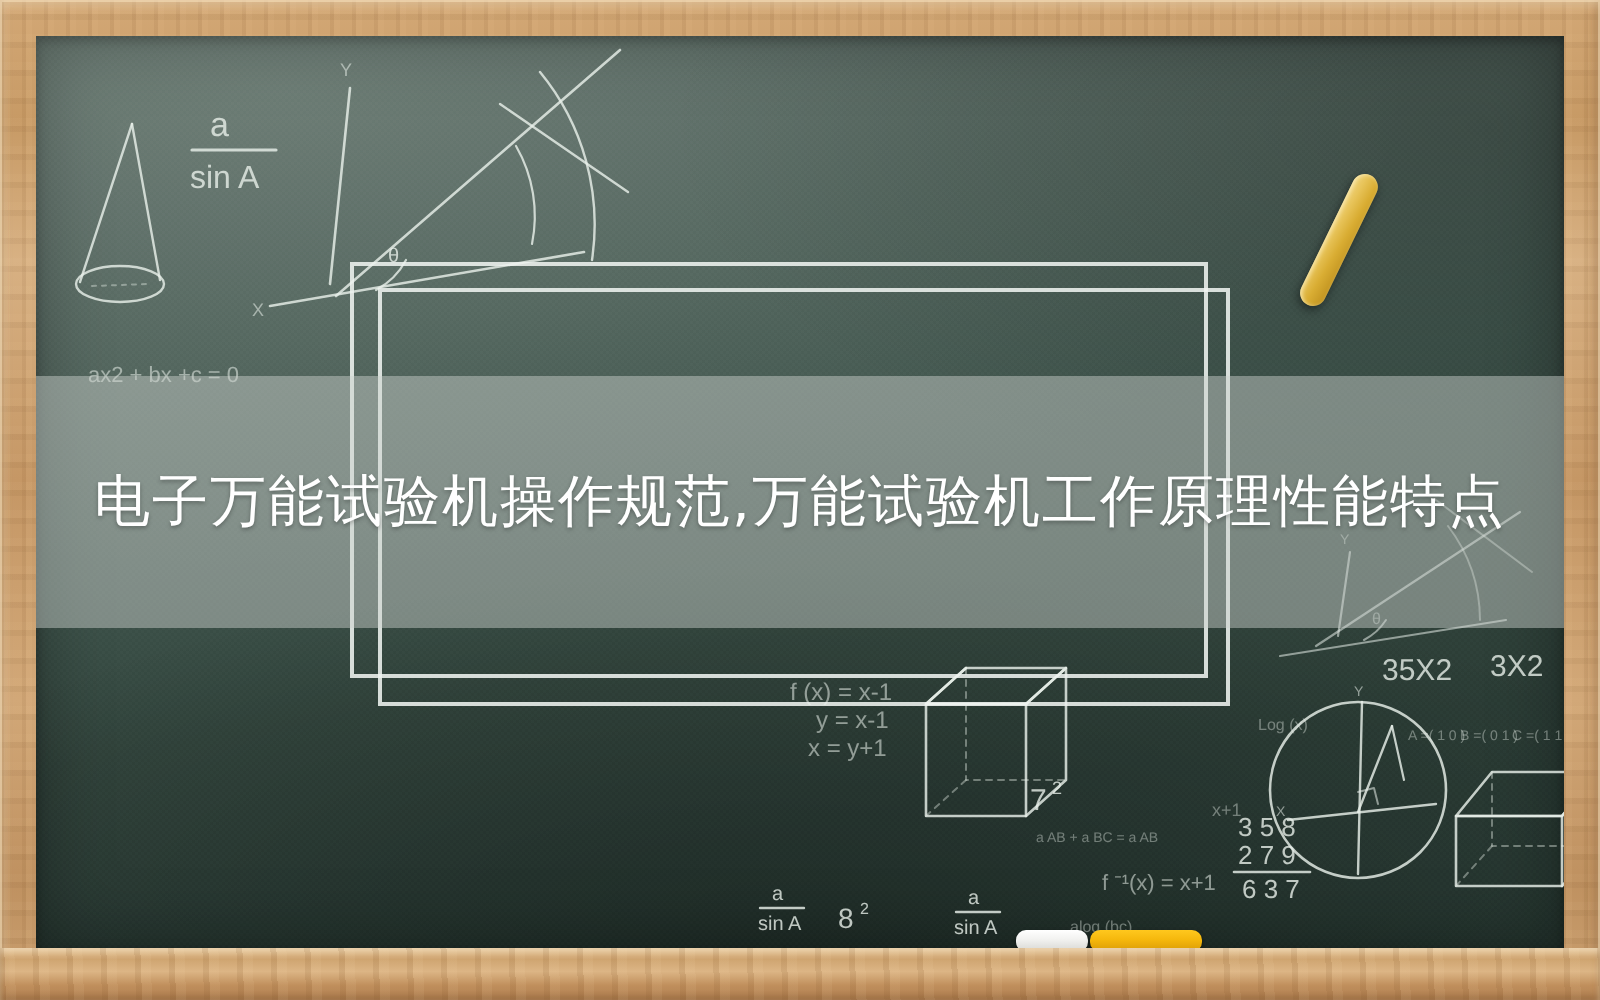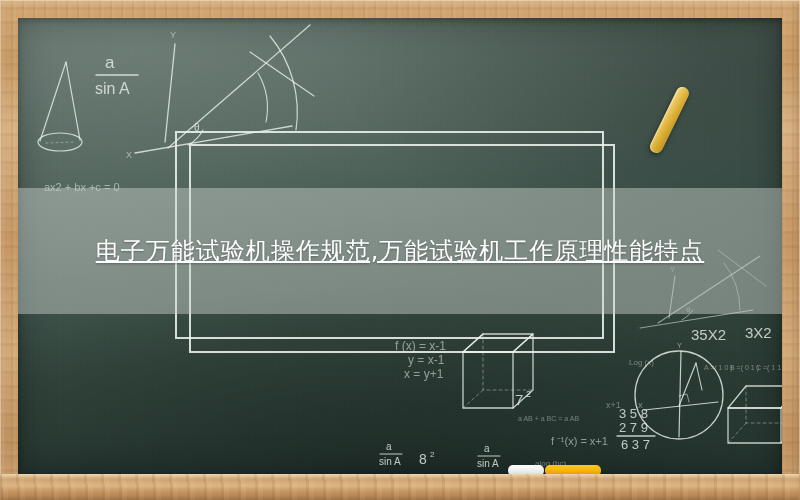--- a/index.html
+++ b/index.html
@@ -87,27 +87,26 @@
 
   
   .title-band{
     position:absolute; left:18px; right:18px; top:188px; height:126px;
     background:rgba(205,212,206,.46);
     display:flex; align-items:center; justify-content:center;
     backdrop-filter:saturate(.9);
   }
   .title-text{
     color:#ffffff;
-    font-size:24px;
+    font-size:28px;
     letter-spacing:1px;
     white-space:nowrap;
     font-weight:400;
     text-shadow:0 1px 2px rgba(0,0,0,.30);
     font-family:"DejaVu Sans","Liberation Sans",sans-serif;
-    text-decoration:underline;
   }
 
   
   .chalk-stick{ position:absolute; border-radius:5px; }
   .chalk-white{
     left:508px; top:465px; width:36px; height:11px;
     background:linear-gradient(180deg,#ffffff 0%,#f2f2f0 42%,#d6d6d2 100%);
     box-shadow:0 1px 2px rgba(0,0,0,.45);
   }
   .chalk-yellow{

